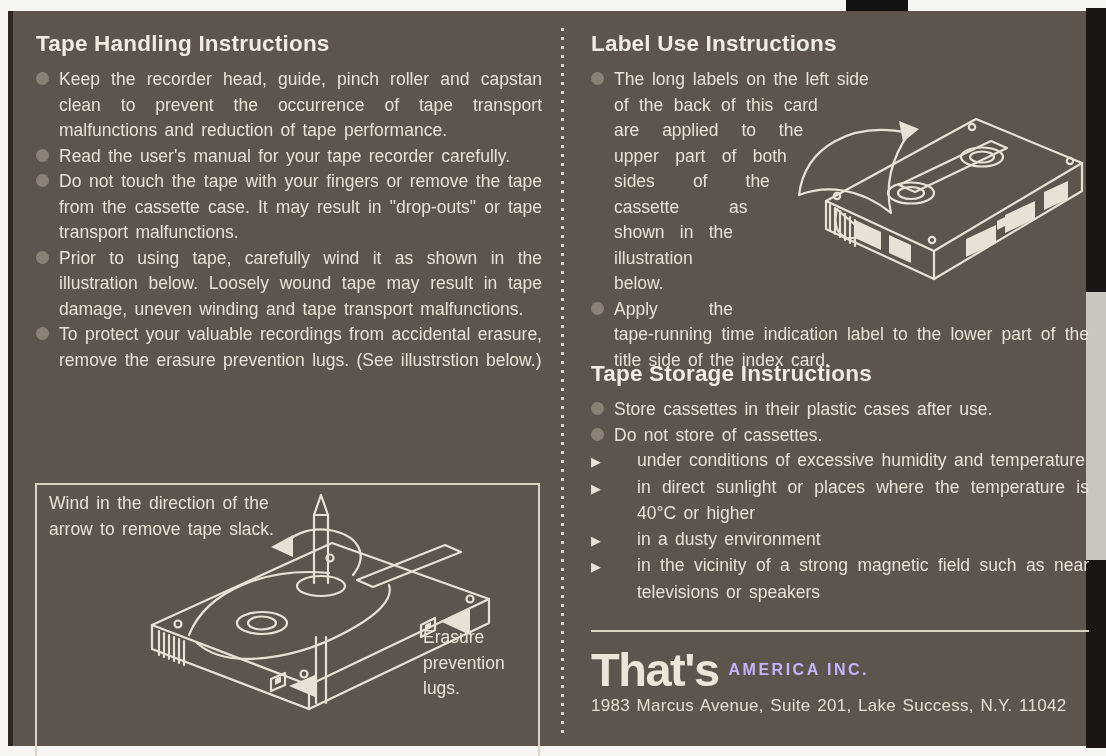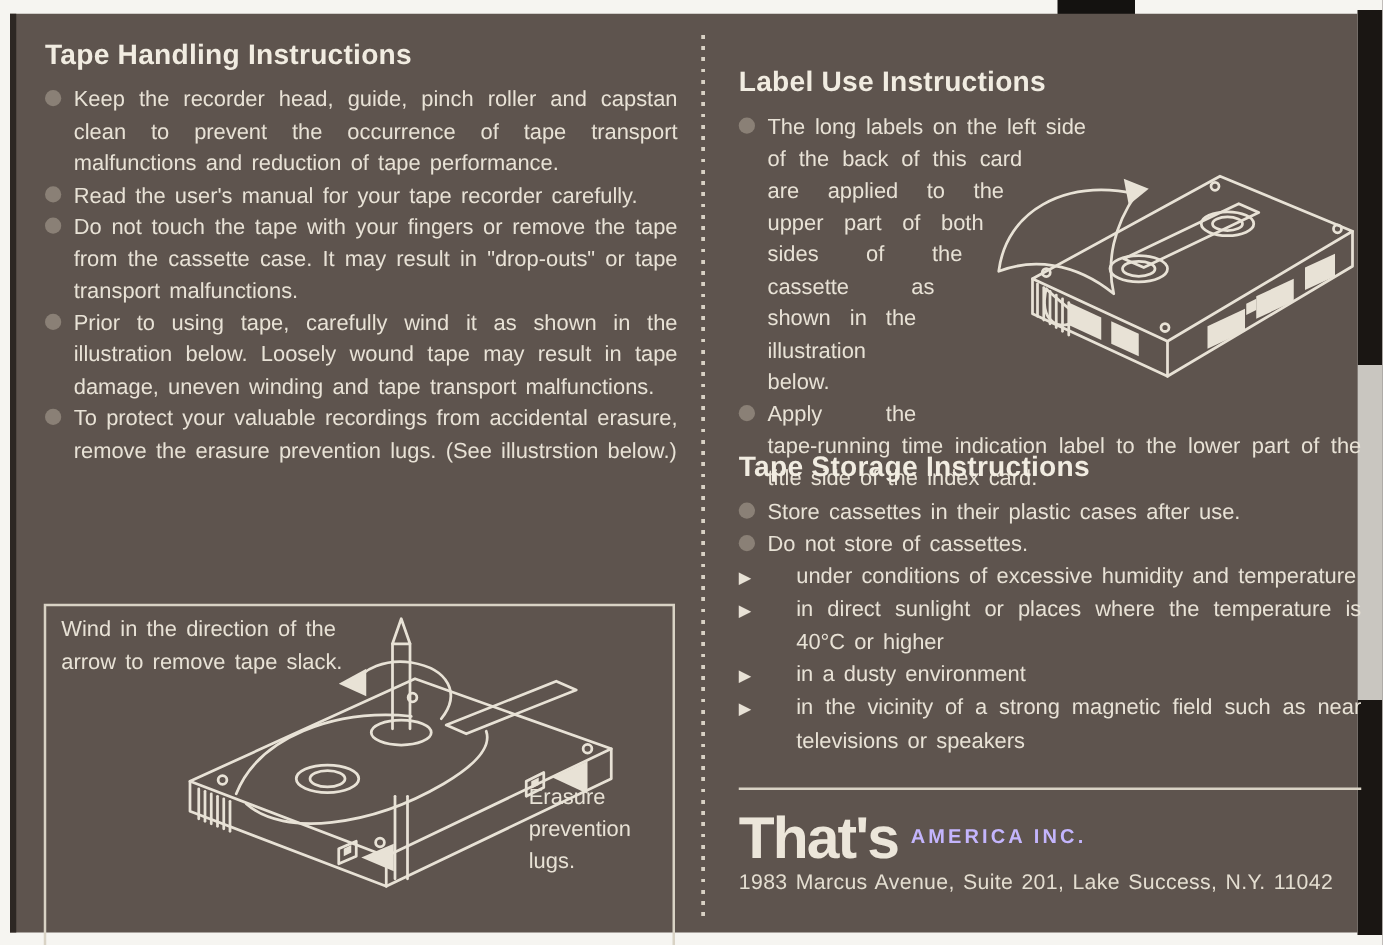--- a/index.html
+++ b/index.html
@@ -23,21 +23,21 @@
   .tri{display:inline-block;width:23px;font-size:13px;color:#e8e2d6;}
   
   .col-left-block{left:28px;top:18px;width:506px;}
   .illus-box{left:27px;top:472px;width:505px;height:275px;border:2px solid #d9d3c5;box-sizing:border-box;}
   .illus-box svg{position:absolute;left:0;top:0;}
   .box-caption{position:absolute;left:12px;top:6px;width:240px;margin:0;font-size:17.5px;
                line-height:25.5px;word-spacing:2.5px;color:#e8e2d6;}
   .box-callout{position:absolute;left:386px;top:140px;width:118px;margin:0;font-size:17.5px;
                line-height:25.5px;color:#e8e2d6;}
   
-  .label-use-block{left:583px;top:18px;width:498px;margin-top:22px;}
+  .label-use-block{left:583px;top:18px;width:498px;}
   .cassette-float{float:right;width:350px;height:208px;margin:26px 0 0 6px;
                   shape-outside:polygon(160px 0px,350px 0px,350px 208px,0px 208px,0px 150px,36px 110px,68px 62px,92px 20px) border-box;
                   shape-margin:9px;}
   .storage-block{left:583px;top:348px;width:498px;}
   .footer-block{left:583px;top:619px;width:498px;}
   .rule{height:2px;background:#d9d3c5;margin-bottom:14px;}
   .brandline{display:flex;align-items:center;}
   .brand{font-size:47px;font-weight:bold;letter-spacing:-1.5px;line-height:1;color:#ece6da;}
   .company{font-size:16px;font-weight:bold;letter-spacing:2.5px;margin-left:10px;color:#c4b5fd;}
   .address{margin:3px 0 0 0;font-size:17px;letter-spacing:.3px;color:#e4ded1;word-spacing:1.5px;}

